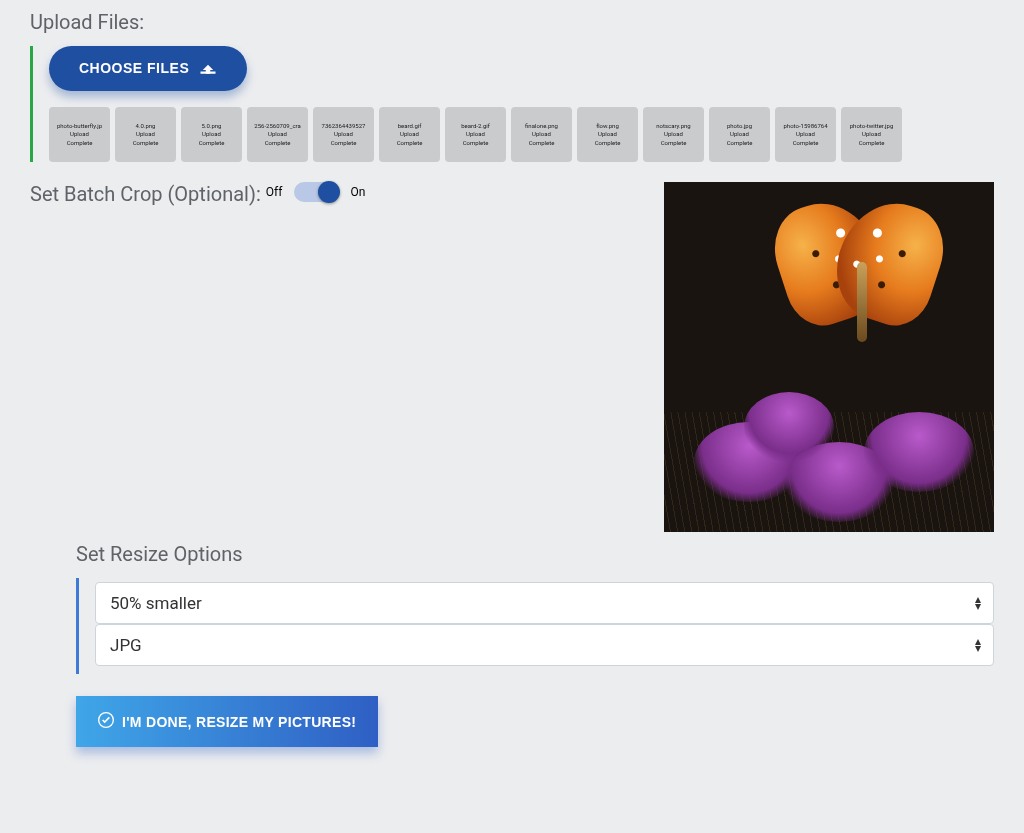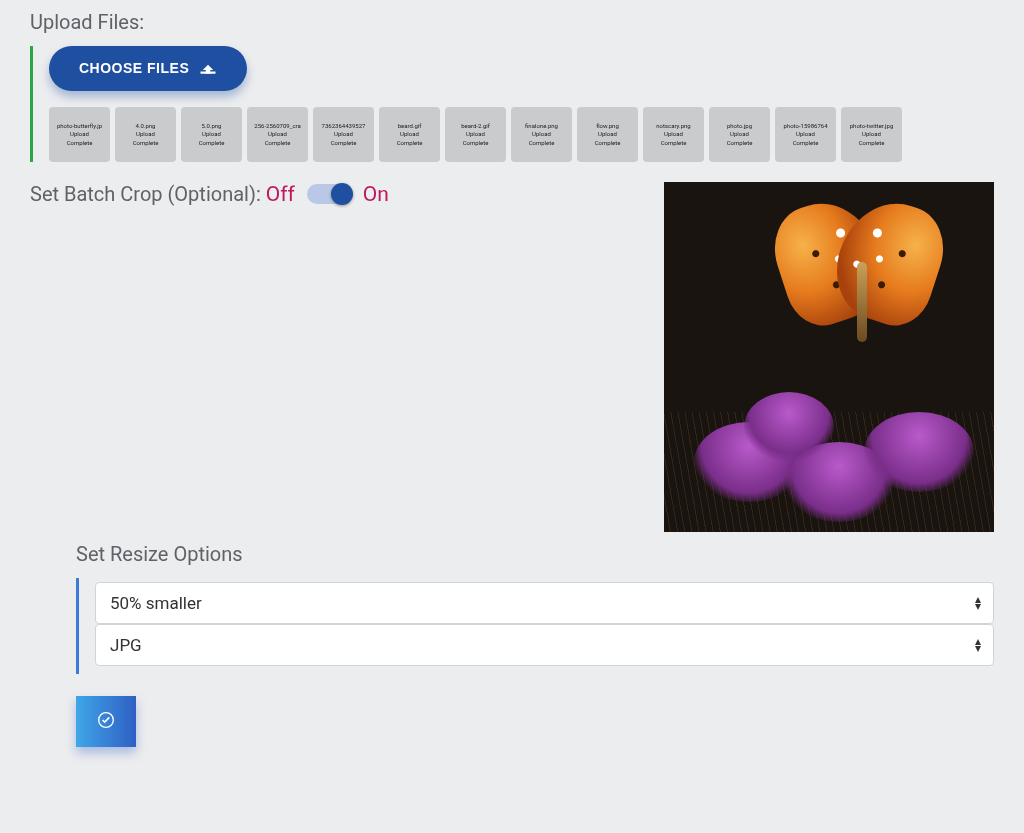--- a/index.html
+++ b/index.html
@@ -69,21 +69,21 @@
     margin-top: 10px;
   }
   .crop-controls {
     display: flex;
     align-items: flex-start;
     gap: 5px;
     font-size: 20px;
     color: #5f6368;
     flex: 0 0 auto;
   }
-  .toggle-wrap { display: flex; align-items: center; gap: 12px; font-size: 21px; color:#be185d;}
+  .toggle-wrap { display: flex; align-items: center; gap: 12px; font-size: 12px; color:#000000;}
   .toggle {
     width: 44px;
     height: 20px;
     background: #b9c8e6;
     border-radius: 12px;
     position: relative;
     cursor: pointer;
   }
   .toggle .knob {
     width: 22px; height: 22px;
@@ -305,16 +305,17 @@
       </div>
     </div>
 
     <button class="submit-btn">
       <span>
         <svg width="16" height="16" viewBox="0 0 24 24" fill="#fff">
             <circle cx="12" cy="12" r="11" fill="none" stroke="#fff" stroke-width="2"></circle>
             <path d="M7 12l3 3 7-7" fill="none" stroke="#fff" stroke-width="2.5"></path>
           </svg>
       </span>
+      <span>I'M DONE, RESIZE MY PICTURES!</span>
     </button>
   </div>
 
 </div>
 
 </body></html>

